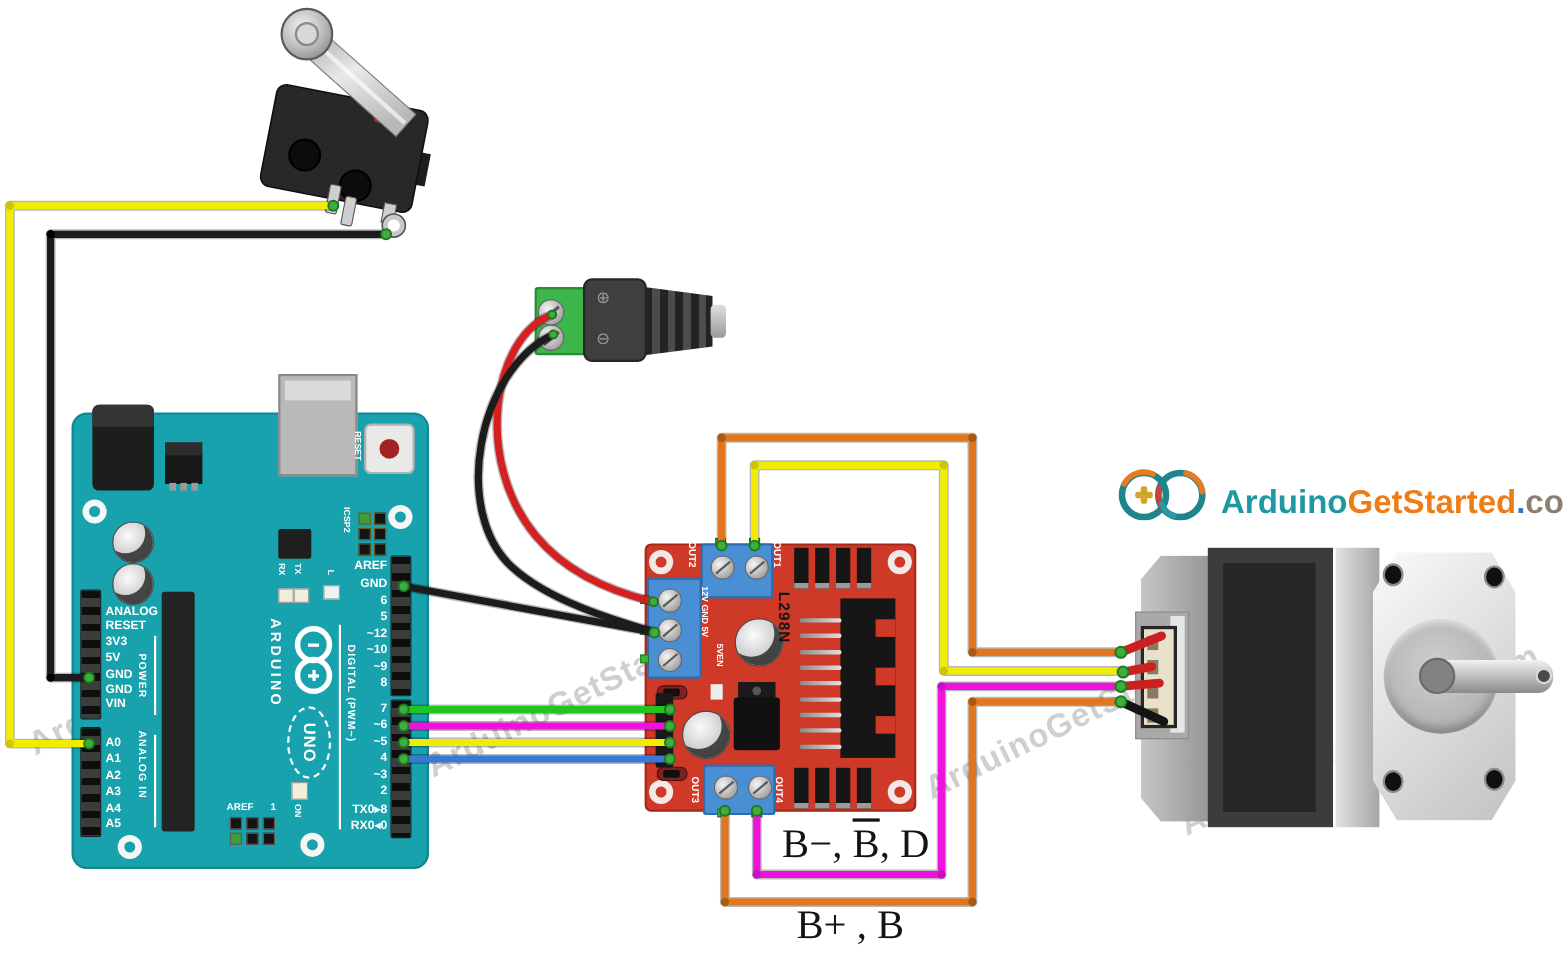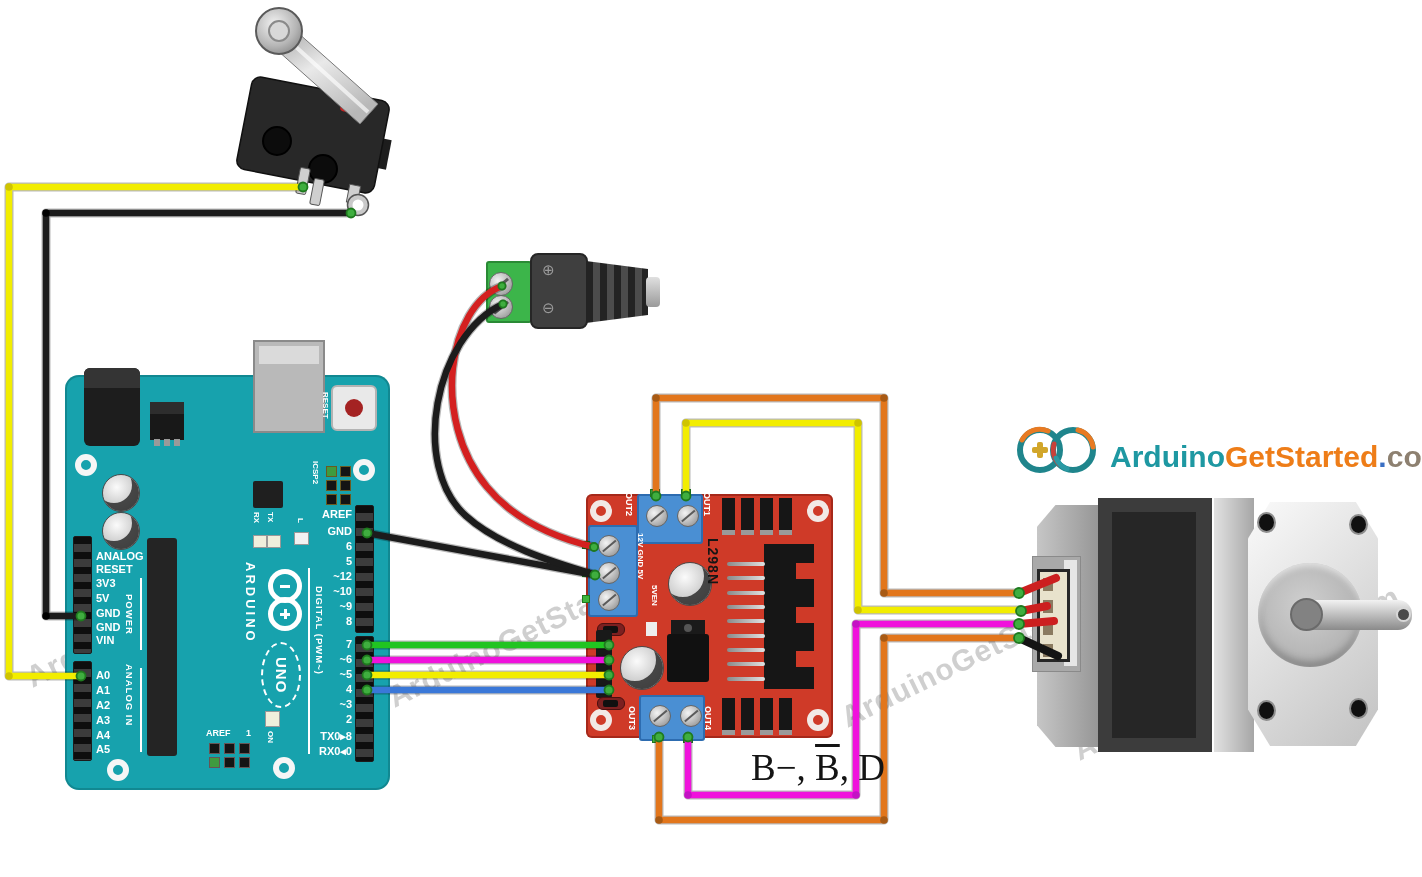--- a/index.html
+++ b/index.html
@@ -408,17 +408,18 @@
       <circle cx="688" cy="737" r="4.5"></circle>
         <circle cx="659" cy="737" r="4.5"></circle>
       <circle cx="1019" cy="593" r="5"></circle>
         <circle cx="1021" cy="611" r="5"></circle>
         <circle cx="1019" cy="624" r="5"></circle>
         <circle cx="1019" cy="638" r="5"></circle>
     </g>
   </svg>
 
 
-  <div class="label-serif" style="left:693px;top:746px;width:170px;margin-left:40px;">
+  <div class="label-serif" style="left:693px;top:746px;width:170px;">
     <span>B−, </span><span class="ovl">B</span><span>, D</span>
   </div>
+  <div class="label-serif" style="left:703px;top:820px;width:140px;">B+ , B</div>
 
 </div>
 
 </body></html>

